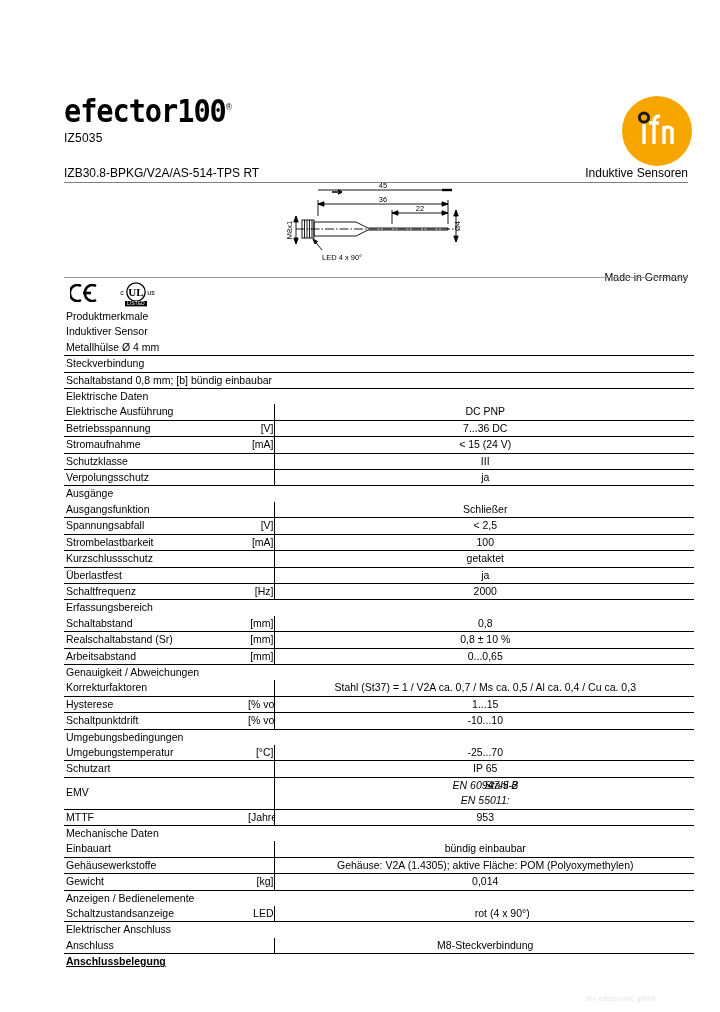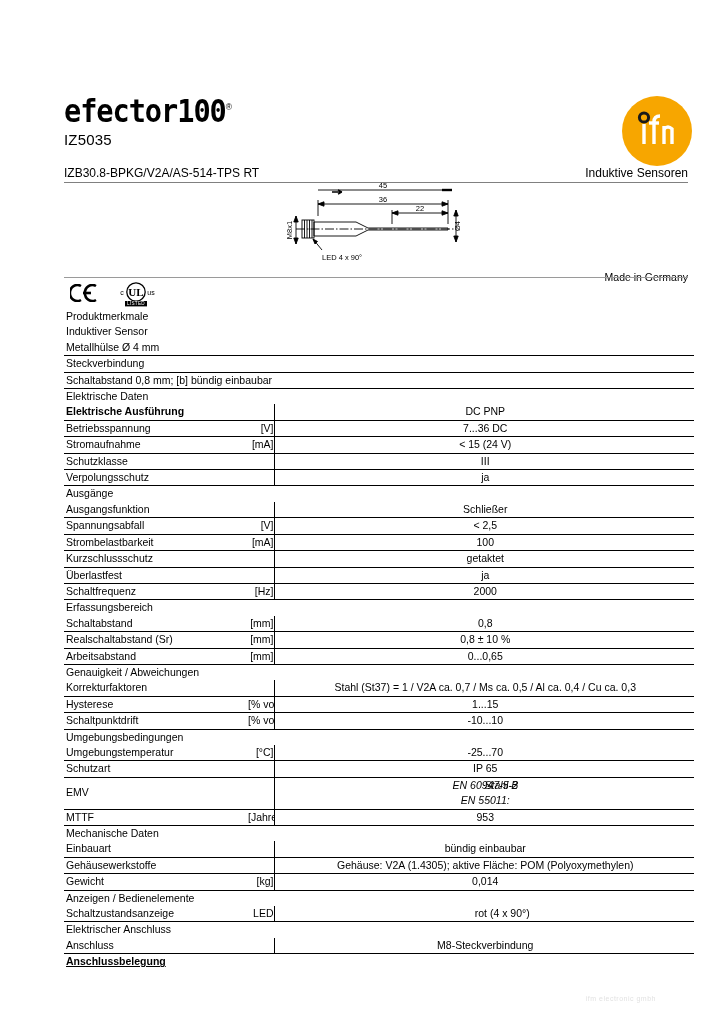--- a/index.html
+++ b/index.html
@@ -27,21 +27,21 @@
     transform: scaleX(1.06) scaleY(1.18);
     transform-origin: left top;
     position: relative;
   }
   .brand-logo .reg {
     font-size: 8px; vertical-align: super;
     font-family: "Liberation Sans", sans-serif;
     font-weight: normal;
   }
   .brand-sub {
-    font-size: 15px;
+    font-size: 12px;
     margin-top: 9px;
     letter-spacing: 0.2px;
   }
 
   .ifm-logo {
     position: absolute; left: 622px; top: 96px;
     width: 70px; height: 70px; border-radius: 50%;
     background: #f7a600;
   }
   .ifm-logo svg { display: block; }
@@ -233,21 +233,21 @@
         </tr>
         <tr>
           <td class="lbl" colspan="3" style="border-bottom: 1px solid rgb(0, 0, 0);">Schaltabstand 0,8 mm; [b] bündig einbaubar</td>
         </tr>
         <tr>
           <td class="lbl" colspan="1" style="border-bottom: none;">Elektrische Daten</td>
           <td class="unit" style="border-right: none; border-bottom: none;"></td>
           <td class="val" style="border-bottom: none;"></td>
         </tr>
         <tr>
-          <td class="lbl" style="border-bottom: 1px solid rgb(0, 0, 0); font-weight: bold;">Elektrische Ausführung</td>
+          <td class="lbl" style="border-bottom: 1px solid rgb(0, 0, 0);">Elektrische Ausführung</td>
           <td class="unit" style="border-bottom: 1px solid rgb(0, 0, 0);"></td>
           <td class="val" style="border-bottom: 1px solid rgb(0, 0, 0);">DC PNP</td>
         </tr>
         <tr>
           <td class="lbl" style="border-bottom: 1px solid rgb(0, 0, 0);">Betriebsspannung</td>
           <td class="unit" style="border-bottom: 1px solid rgb(0, 0, 0);">[V]</td>
           <td class="val" style="border-bottom: 1px solid rgb(0, 0, 0);">7...36 DC</td>
         </tr>
         <tr>
           <td class="lbl" style="border-bottom: 1px solid rgb(0, 0, 0);">Stromaufnahme</td>

